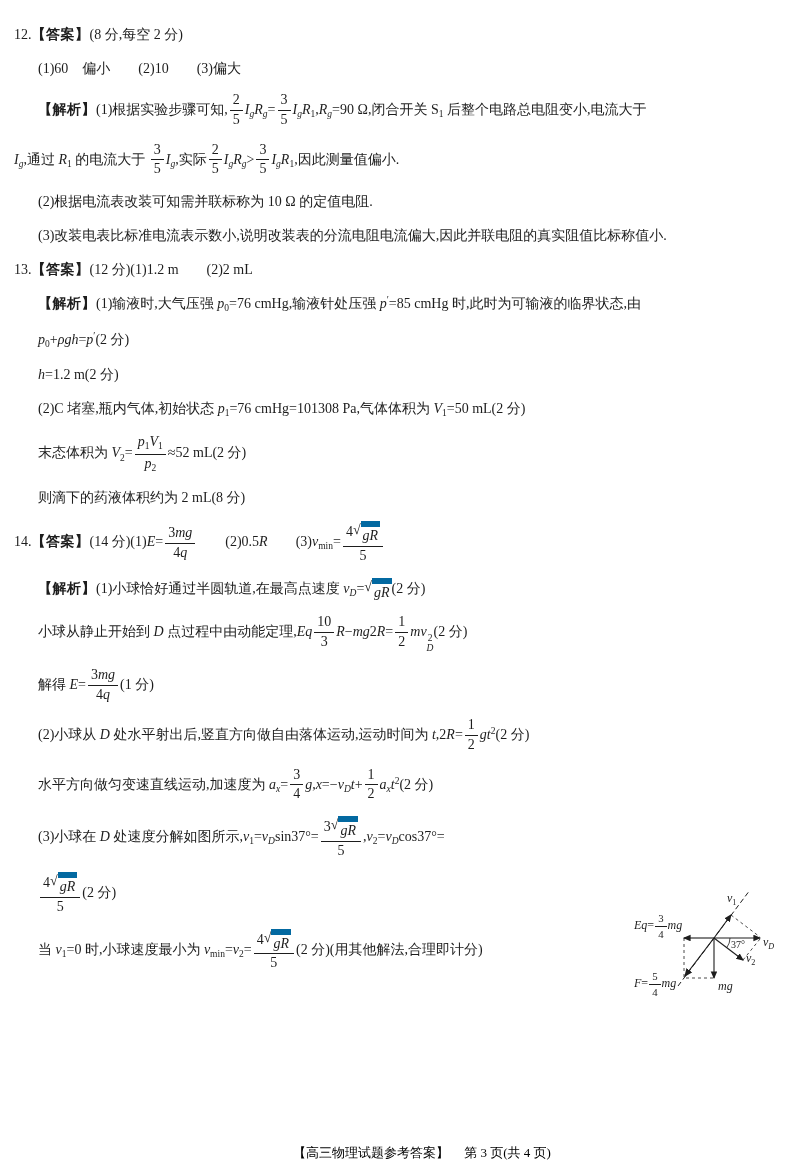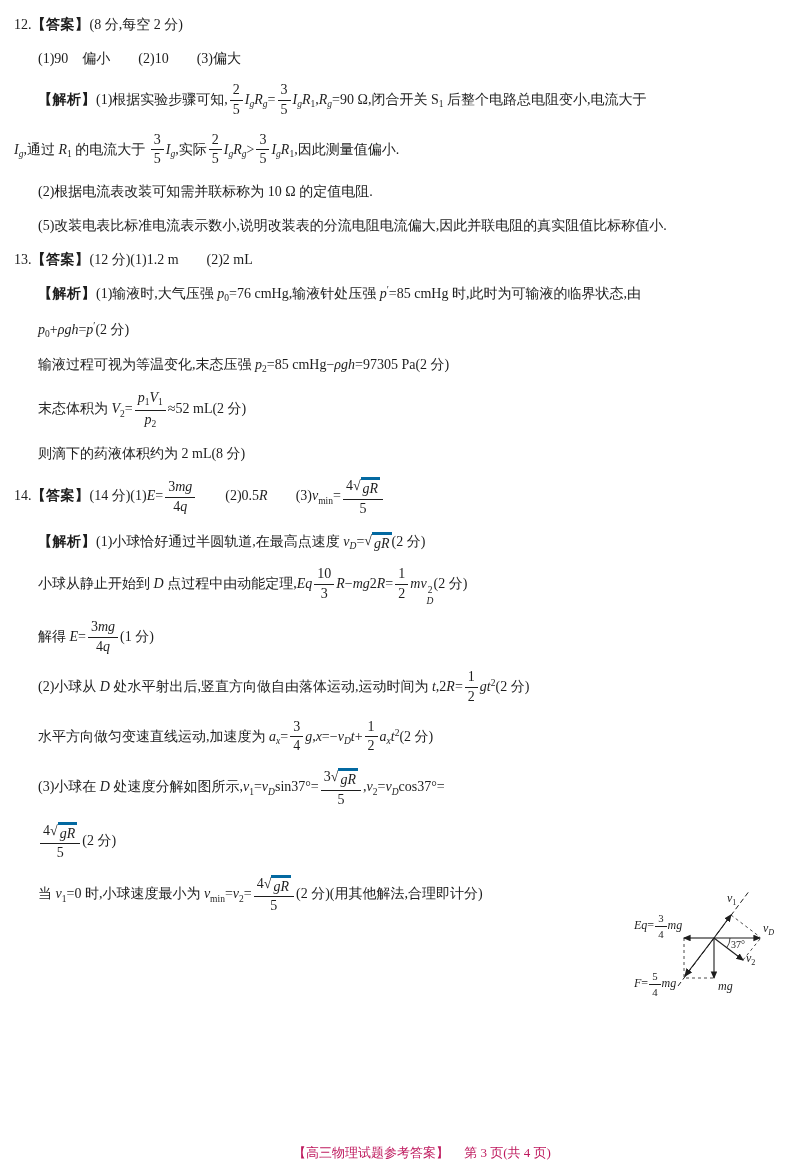--- a/index.html
+++ b/index.html
@@ -1,58 +1,59 @@
 <!DOCTYPE html>
 <html><head>
 <meta charset="utf-8">
 <style>
   html,body{margin:0;padding:0;}
   body{
     width:800px;height:1174px;background:#ffffff;position:relative;overflow:hidden;
     font-family:"Liberation Serif","DejaVu Serif",serif;
     font-size:14px;color:#1d1d1d;
   }
-  .doc{padding:14px 12px 0 14px;}
+  .doc{padding:24px 12px 0 14px;}
   .line{margin-bottom:13px;line-height:1.5;white-space:pre-wrap;}
   .indent{padding-left:24px;}
   .gap-top{}
   .bold{font-weight:bold;font-family:"Liberation Sans","DejaVu Sans",sans-serif;letter-spacing:.5px;}
   .var{font-style:italic;}
   .frac{display:inline-flex;flex-direction:column;align-items:center;vertical-align:middle;margin:0 2px;line-height:1.2;}
   .fr-n{display:block;border-bottom:1px solid #1d1d1d;padding:0 3px 1px;}
   .fr-d{display:block;padding:1px 3px 0;}
   .ssub{font-size:.68em;vertical-align:-.35em;}
   .ssup{font-size:.68em;vertical-align:.5em;}
   .stack{display:inline-flex;flex-direction:column;align-items:center;font-size:.68em;line-height:1.15;vertical-align:-.5em;}
   .sqrt{display:inline-flex;align-items:flex-start;vertical-align:middle;line-height:1.25;}
   .rad-sym{line-height:1.25;}
-  .rad-val{border-top:3px solid #0369a1;line-height:1.25;padding:0 2px;}
+  .rad-val{border-top:6px solid #0369a1;line-height:1.25;padding:0 2px;}
   .vector-figure{position:absolute;left:634px;top:884px;width:162px;height:130px;font-size:12px;}
   .vector-figure svg{position:absolute;left:0;top:0;}
   .fig-label{position:absolute;white-space:nowrap;line-height:1.1;}
   .fig-label .frac{font-size:.9em;margin:0 1px;}
   .fig-small{font-size:10px;}
   .footer{position:absolute;left:0;right:0;bottom:12px;text-align:center;font-size:13px;}
   .footer span + span{margin-left:12px;}
 </style>
 </head>
 <body>
 
 <main class="doc">
   <div class="line">12.<span class="bold">【答案】</span>(8 分,每空 2 分)</div>
-  <div class="line indent">(1)90　偏小　　(2)10　　(3)偏大</div>
+  <div class="line indent">(1)60　偏小　　(2)10　　(3)偏大</div>
   <div class="line indent"><span class="bold">【解析】</span>(1)根据实验步骤可知,<span class="frac"><span class="fr-n">2</span><span class="fr-d">5</span></span><span class="var">I</span><span class="ssub"><span class="var">g</span></span><span class="var">R</span><span class="ssub"><span class="var">g</span></span>=<span class="frac"><span class="fr-n">3</span><span class="fr-d">5</span></span><span class="var">I</span><span class="ssub"><span class="var">g</span></span><span class="var">R</span><span class="ssub">1</span>,<span class="var">R</span><span class="ssub"><span class="var">g</span></span>=90 Ω,闭合开关 S<span class="ssub">1</span> 后整个电路总电阻变小,电流大于</div>
   <div class="line"><span class="var">I</span><span class="ssub"><span class="var">g</span></span>,通过 <span class="var">R</span><span class="ssub">1</span> 的电流大于 <span class="frac"><span class="fr-n">3</span><span class="fr-d">5</span></span><span class="var">I</span><span class="ssub"><span class="var">g</span></span>,实际<span class="frac"><span class="fr-n">2</span><span class="fr-d">5</span></span><span class="var">I</span><span class="ssub"><span class="var">g</span></span><span class="var">R</span><span class="ssub"><span class="var">g</span></span>&gt;<span class="frac"><span class="fr-n">3</span><span class="fr-d">5</span></span><span class="var">I</span><span class="ssub"><span class="var">g</span></span><span class="var">R</span><span class="ssub">1</span>,因此测量值偏小.</div>
   <div class="line indent">(2)根据电流表改装可知需并联标称为 10 Ω 的定值电阻.</div>
-  <div class="line indent">(5)改装电表比标准电流表示数小,说明改装表的分流电阻电流偏大,因此并联电阻的真实阻值比标称值小.</div>
+  <div class="line indent">(3)改装电表比标准电流表示数小,说明改装表的分流电阻电流偏大,因此并联电阻的真实阻值比标称值小.</div>
 
   <div class="line gap-top">13.<span class="bold">【答案】</span>(12 分)(1)1.2 m　　(2)2 mL</div>
   <div class="line indent"><span class="bold">【解析】</span>(1)输液时,大气压强 <span class="var">p</span><span class="ssub">0</span>=76 cmHg,输液针处压强 <span class="var">p</span><span class="ssup">′</span>=85 cmHg 时,此时为可输液的临界状态,由</div>
   <div class="line indent"><span class="var">p</span><span class="ssub">0</span>+<span class="var">ρgh</span>=<span class="var">p</span><span class="ssup">′</span>(2 分)</div>
-  <div class="line indent">输液过程可视为等温变化,末态压强 <span class="var">p</span><span class="ssub">2</span>=85 cmHg−<span class="var">ρgh</span>=97305 Pa(2 分)</div>
+  <div class="line indent"><span class="var">h</span>=1.2 m(2 分)</div>
+  <div class="line indent">(2)C 堵塞,瓶内气体,初始状态 <span class="var">p</span><span class="ssub">1</span>=76 cmHg=101308 Pa,气体体积为 <span class="var">V</span><span class="ssub">1</span>=50 mL(2 分)</div>
   <div class="line indent">末态体积为 <span class="var">V</span><span class="ssub">2</span>=<span class="frac"><span class="fr-n"><span class="var">p</span><span class="ssub">1</span><span class="var">V</span><span class="ssub">1</span></span><span class="fr-d"><span class="var">p</span><span class="ssub">2</span></span></span>≈52 mL(2 分)</div>
   <div class="line indent">则滴下的药液体积约为 2 mL(8 分)</div>
 
   <div class="line gap-top">14.<span class="bold">【答案】</span>(14 分)(1)<span class="var">E</span>=<span class="frac"><span class="fr-n">3<span class="var">mg</span></span><span class="fr-d">4<span class="var">q</span></span></span>　　(2)0.5<span class="var">R</span>　　(3)<span class="var">v</span><span class="ssub">min</span>=<span class="frac"><span class="fr-n">4<span class="sqrt"><span class="rad-sym">√</span><span class="rad-val"><span class="var">gR</span></span></span></span><span class="fr-d">5</span></span></div>
   <div class="line indent"><span class="bold">【解析】</span>(1)小球恰好通过半圆轨道,在最高点速度 <span class="var">v</span><span class="ssub"><span class="var">D</span></span>=<span class="sqrt"><span class="rad-sym">√</span><span class="rad-val"><span class="var">gR</span></span></span>(2 分)</div>
   <div class="line indent">小球从静止开始到 <span class="var">D</span> 点过程中由动能定理,<span class="var">Eq</span><span class="frac"><span class="fr-n">10</span><span class="fr-d">3</span></span><span class="var">R</span>−<span class="var">mg</span>2<span class="var">R</span>=<span class="frac"><span class="fr-n">1</span><span class="fr-d">2</span></span><span class="var">m</span><span class="var">v</span><span class="stack"><span>2</span><span><span class="var">D</span></span></span>(2 分)</div>
   <div class="line indent">解得 <span class="var">E</span>=<span class="frac"><span class="fr-n">3<span class="var">mg</span></span><span class="fr-d">4<span class="var">q</span></span></span>(1 分)</div>
   <div class="line indent">(2)小球从 <span class="var">D</span> 处水平射出后,竖直方向做自由落体运动,运动时间为 <span class="var">t</span>,2<span class="var">R</span>=<span class="frac"><span class="fr-n">1</span><span class="fr-d">2</span></span><span class="var">gt</span><span class="ssup">2</span>(2 分)</div>
   <div class="line indent">水平方向做匀变速直线运动,加速度为 <span class="var">a</span><span class="ssub"><span class="var">x</span></span>=<span class="frac"><span class="fr-n">3</span><span class="fr-d">4</span></span><span class="var">g</span>,<span class="var">x</span>=−<span class="var">v</span><span class="ssub"><span class="var">D</span></span><span class="var">t</span>+<span class="frac"><span class="fr-n">1</span><span class="fr-d">2</span></span><span class="var">a</span><span class="ssub"><span class="var">x</span></span><span class="var">t</span><span class="ssup">2</span>(2 分)</div>
   <div class="line indent">(3)小球在 <span class="var">D</span> 处速度分解如图所示,<span class="var">v</span><span class="ssub">1</span>=<span class="var">v</span><span class="ssub"><span class="var">D</span></span>sin37°=<span class="frac"><span class="fr-n">3<span class="sqrt"><span class="rad-sym">√</span><span class="rad-val"><span class="var">gR</span></span></span></span><span class="fr-d">5</span></span>,<span class="var">v</span><span class="ssub">2</span>=<span class="var">v</span><span class="ssub"><span class="var">D</span></span>cos37°=</div>
@@ -78,26 +79,26 @@
     <line x1="80" y1="54" x2="51" y2="92" stroke="#1d1d1d" stroke-width="1.2" marker-end="url(#ah)"></line>
     <line x1="50" y1="54" x2="50" y2="93" stroke="#1d1d1d" stroke-width="0.8" stroke-dasharray="3 3"></line>
     <line x1="79" y1="94" x2="52" y2="94" stroke="#1d1d1d" stroke-width="0.8" stroke-dasharray="3 3"></line>
     <path d="M 96 54 A 16 16 0 0 1 92.8 63.6" fill="none" stroke="#1d1d1d" stroke-width="0.8"></path>
   </svg>
   <span class="fig-label" style="left:0;top:28px;"><span class="var">Eq</span>=<span class="frac">
         <span class="fr-n">3</span>
         <span class="fr-d">4</span>
       </span><span class="var">mg</span></span>
   <span class="fig-label" style="left:93px;top:8px;"><span class="var">v</span><span class="ssub">1</span></span>
-  <span class="fig-label" style="left:129px;top:38px;font-family:Liberation Serif, serif;"><span class="var">v</span><span class="ssub"><span class="var">D</span></span></span>
+  <span class="fig-label" style="left:129px;top:52px;font-family:Liberation Serif, serif;"><span class="var">v</span><span class="ssub"><span class="var">D</span></span></span>
   <span class="fig-label fig-small" style="left:97px;top:55px;">37°</span>
   <span class="fig-label" style="left:112px;top:68px;"><span class="var">v</span><span class="ssub">2</span></span>
   <span class="fig-label" style="left:84px;top:96px;"><span class="var">mg</span></span>
   <span class="fig-label" style="left:0;top:86px;"><span class="var">F</span>=<span class="frac">
         <span class="fr-n">5</span>
         <span class="fr-d">4</span>
       </span><span class="var">mg</span></span>
 </figure>
 
-<footer class="footer" style="color: #be185d; padding-left: 44px;">
+<footer class="footer" style="color: #000000; padding-left: 44px;">
   <span>【高三物理试题参考答案】</span>
   <span>第 3 页(共 4 页)</span>
 </footer>
 
 </body></html>

